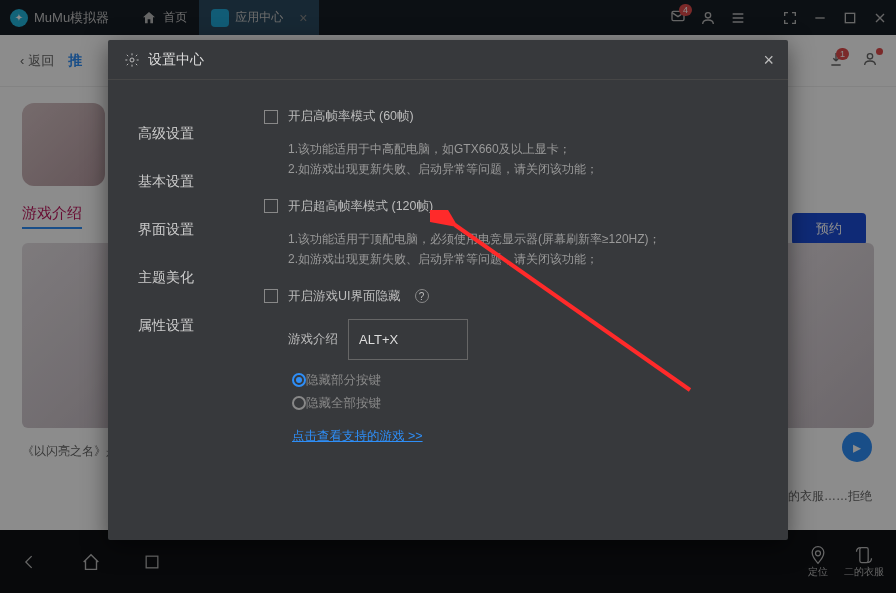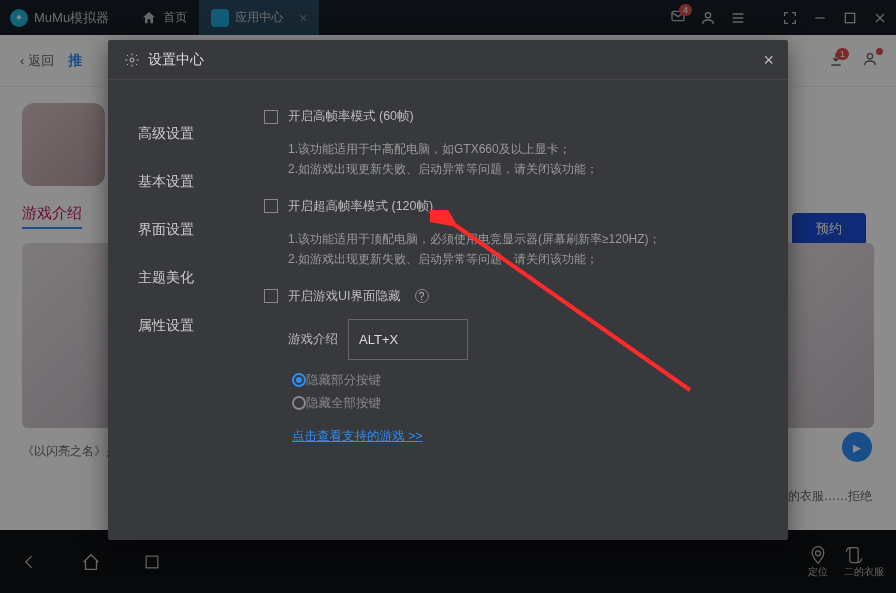--- a/index.html
+++ b/index.html
@@ -28,21 +28,21 @@
   .card { display: inline-block; width: 83px; height: 83px; border-radius: 12px; background: linear-gradient(135deg,#d6c3c5,#b89da3); margin-right: 12px; }
   .sectiontitle { color: #be185d; font-size: 15px; font-weight: normal; margin-top: 14px; border-bottom: 2px solid #2e8ef7; display: inline-block; padding-bottom: 4px; }
   .carousel { margin-top: 14px; display: flex; gap: 10px; position: relative; }
   .slide { width: 120px; height: 185px; border-radius: 6px; background: linear-gradient(135deg,#e5dfe3,#c5bbc2); flex-shrink:0;}
   .arrowbtn { position: absolute; right: 24px; top: 345px; width: 30px; height: 30px; border-radius: 50%; background: #2e8ef7; color: #fff; display: flex; align-items: center; justify-content: center; font-size: 16px;}
   .desc { font-size: 12px; color: #666; margin-top: 14px; line-height: 1.6; }
   .reservebtn { position: absolute; right: 30px; top: 126px; background: #1d4ed8; color: #fff; padding: 7px 24px; border-radius: 4px; font-size: 13px; }
   .subcount { position: absolute; right: 60px; top: 162px; font-size: 10px; color: #999; }
   
   .bottombar { height: 63px; background: #0f1115; display: flex; align-items: center; padding: 0 20px; gap: 40px; color: #bbb; position: relative; }
-  .navitem { display: flex; flex-direction: column; align-items: flex-start; font-size: 10px; gap: 0; position: absolute;}
+  .navitem { display: flex; flex-direction: column; align-items: center; font-size: 10px; gap: 0; position: absolute;}
   
   .modal-backdrop { position: absolute; inset: 0; background: rgba(0,0,0,0.45); z-index: 50; }
   .modal { position: absolute; left: 108px; top: 40px; width: 680px; height: 500px; background: #37393c; z-index: 60; color: #cfcfcf; font-size: 13px; border-radius: 2px; box-shadow: 0 6px 24px rgba(0,0,0,0.5); }
   .modal-header { height: 40px; display: flex; align-items: center; padding: 11px 16px; border-bottom: 1px solid #464646; font-size: 14px; color: #ddd; gap: 8px; }
   .modal-header .closebtn { position: absolute; right: 14px; top: 10px; font-size: 18px; color: #bbb; }
   .modal-body { display: flex; height: 460px; }
   .sidenav { width: 120px; padding-top: 30px; }
   .sidenav .item { padding: 15px 0 15px 30px; font-size: 14px; color: #ccc; cursor: pointer; }
   .sidenav .item.active { color: #2e8ef7; position: relative; }
   .sidenav .item.active::after { content: ""; position: absolute; right: 0; top: 14px; width: 3px; height: 22px; background: #2e8ef7; }

